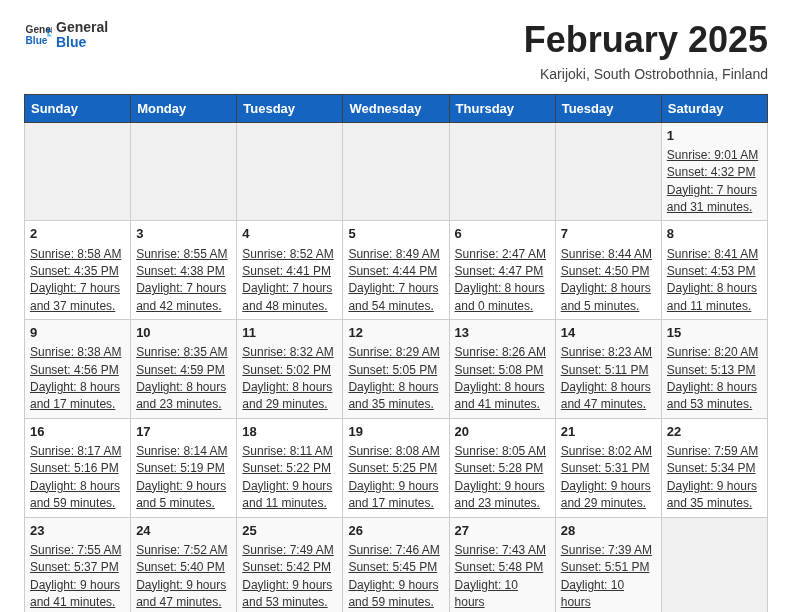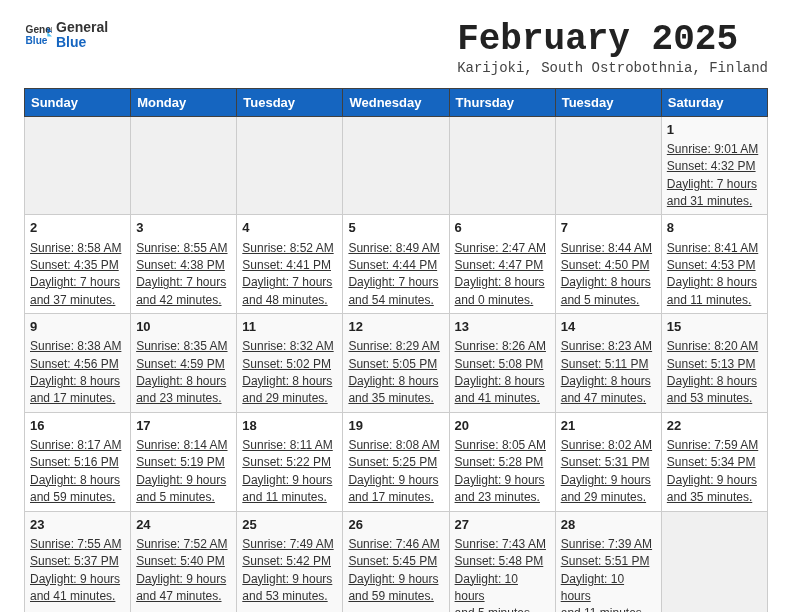--- a/index.html
+++ b/index.html
@@ -21,32 +21,32 @@
       align-items: center;
       gap: 4px;
     }
     .logo-general { color: #333; }
     .logo-blue { color: #1565C0; }
     .logo-icon {
       width: 28px;
       height: 28px;
     }
     .title-area {
-      font-family: Liberation Mono, monospace;
+      text-align: right;
     }
     .cal-title {
       font-size: 36px;
       font-weight: bold;
       color: #222;
       line-height: 1.1;
     }
     .cal-subtitle {
       font-size: 14px;
       color: #444;
-      margin-top: 0;
+      margin-top: 6px;
     }
     .calendar {
       width: 100%;
       border-collapse: collapse;
       font-size: 11px;
     }
     .calendar thead tr th {
       background: #1565C0;
       color: #fff;
       padding: 6px 6px;

